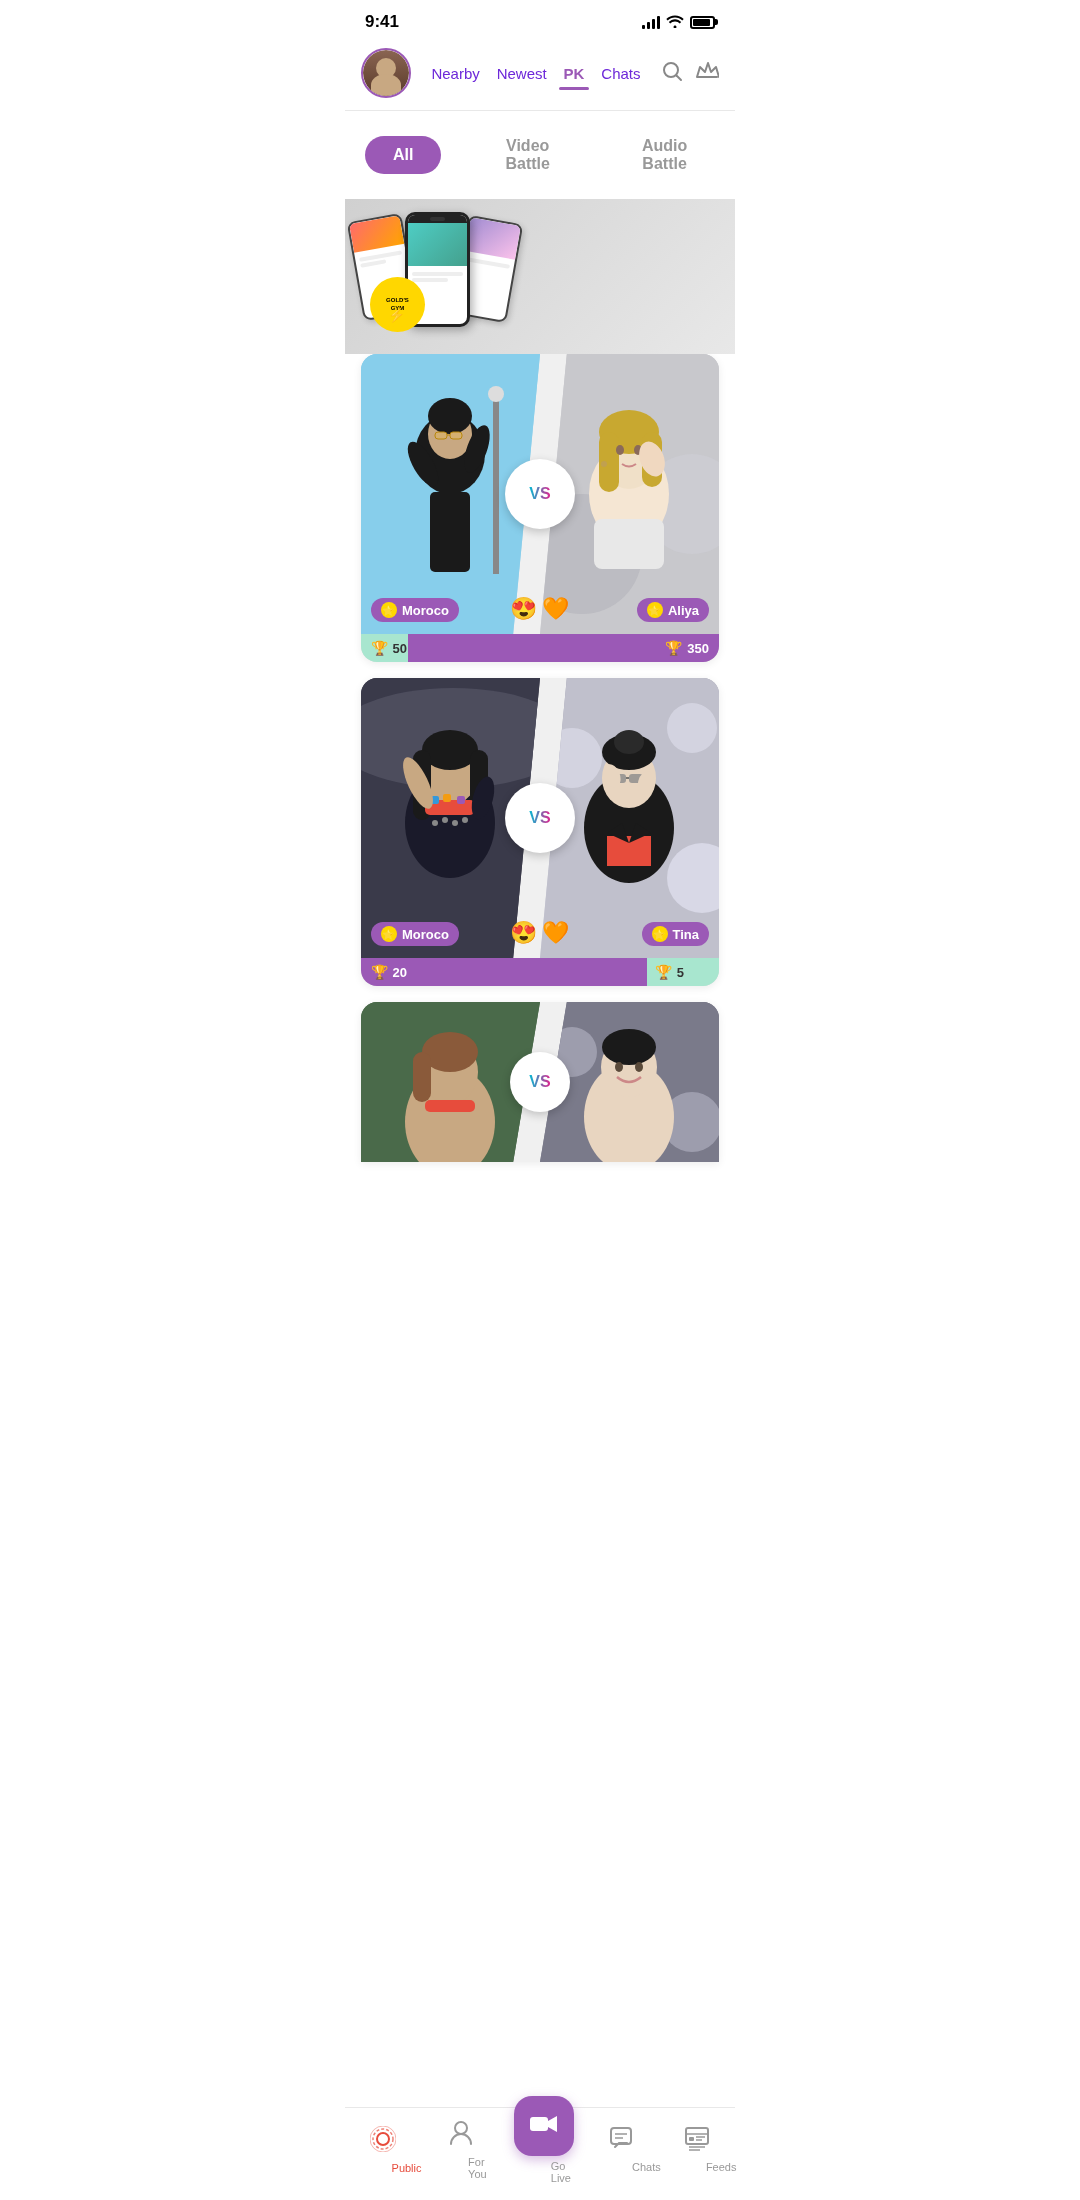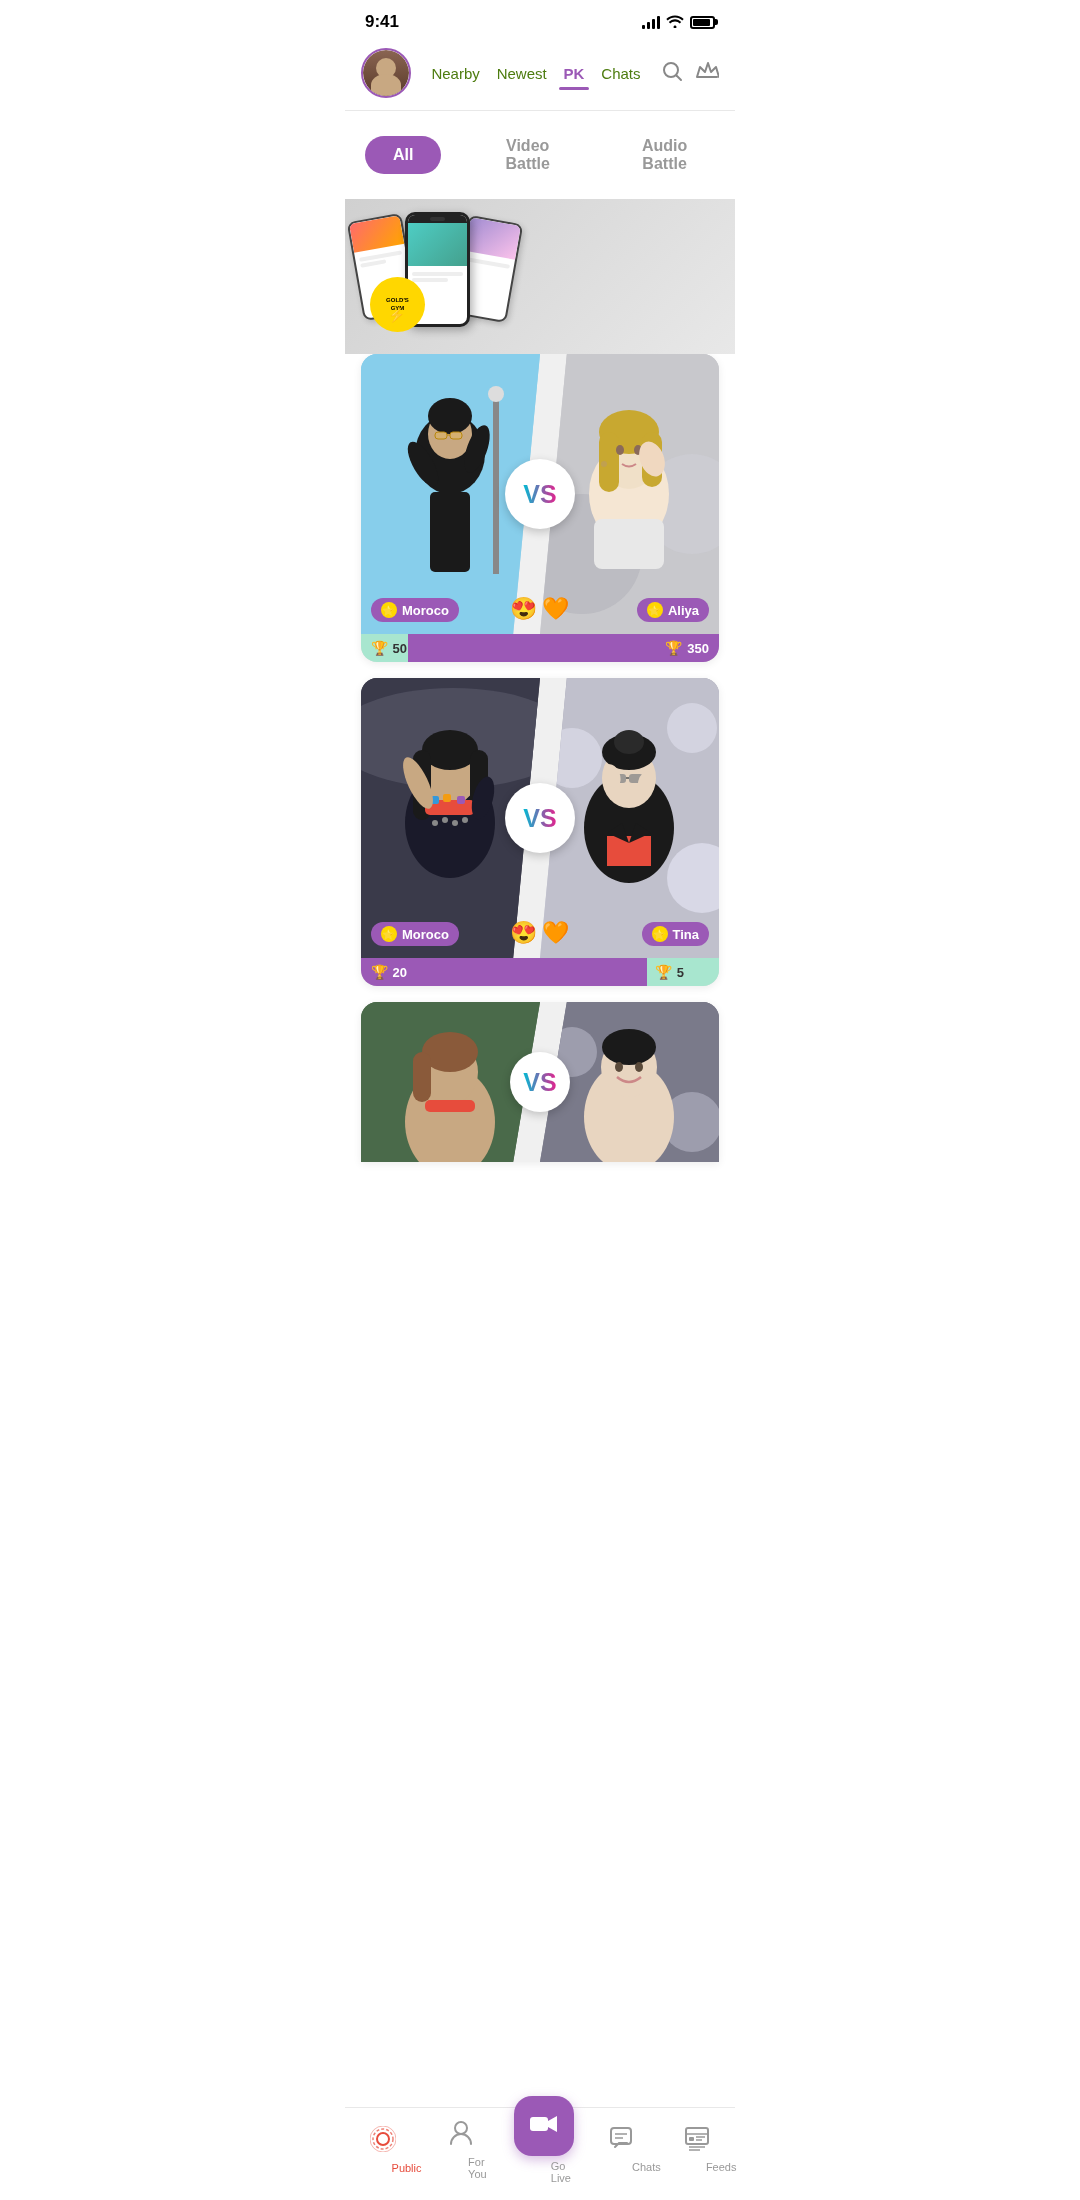--- a/index.html
+++ b/index.html
@@ -91,21 +91,21 @@
     }
     .nav-items {
       display: flex;
       align-items: center;
       flex: 1;
       gap: 0;
       justify-content: space-around;
     }
     .nav-item {
       font-size: 15px;
-      color: #4d7c0f;
+      color: #6d28d9;
       padding: 4px 8px;
       cursor: pointer;
       position: relative;
     }
     .nav-item.active {
       color: #9b59b6;
       font-weight: 600;
     }
     .nav-item.active::after {
       content: '';
@@ -249,21 +249,21 @@
       height: 70px;
       border-radius: 50%;
       background: #fff;
       display: flex;
       align-items: center;
       justify-content: center;
       box-shadow: 0 3px 10px rgba(0,0,0,0.2);
       z-index: 10;
     }
     .vs-text {
-      font-size: 25px;
+      font-size: 16px;
       font-weight: 900;
       background: linear-gradient(90deg, #00bcd4, #e91e8c);
       -webkit-background-clip: text;
       -webkit-text-fill-color: transparent;
       background-clip: text;
     }
     .user-badge {
       position: absolute;
       bottom: 12px;
       display: flex;

